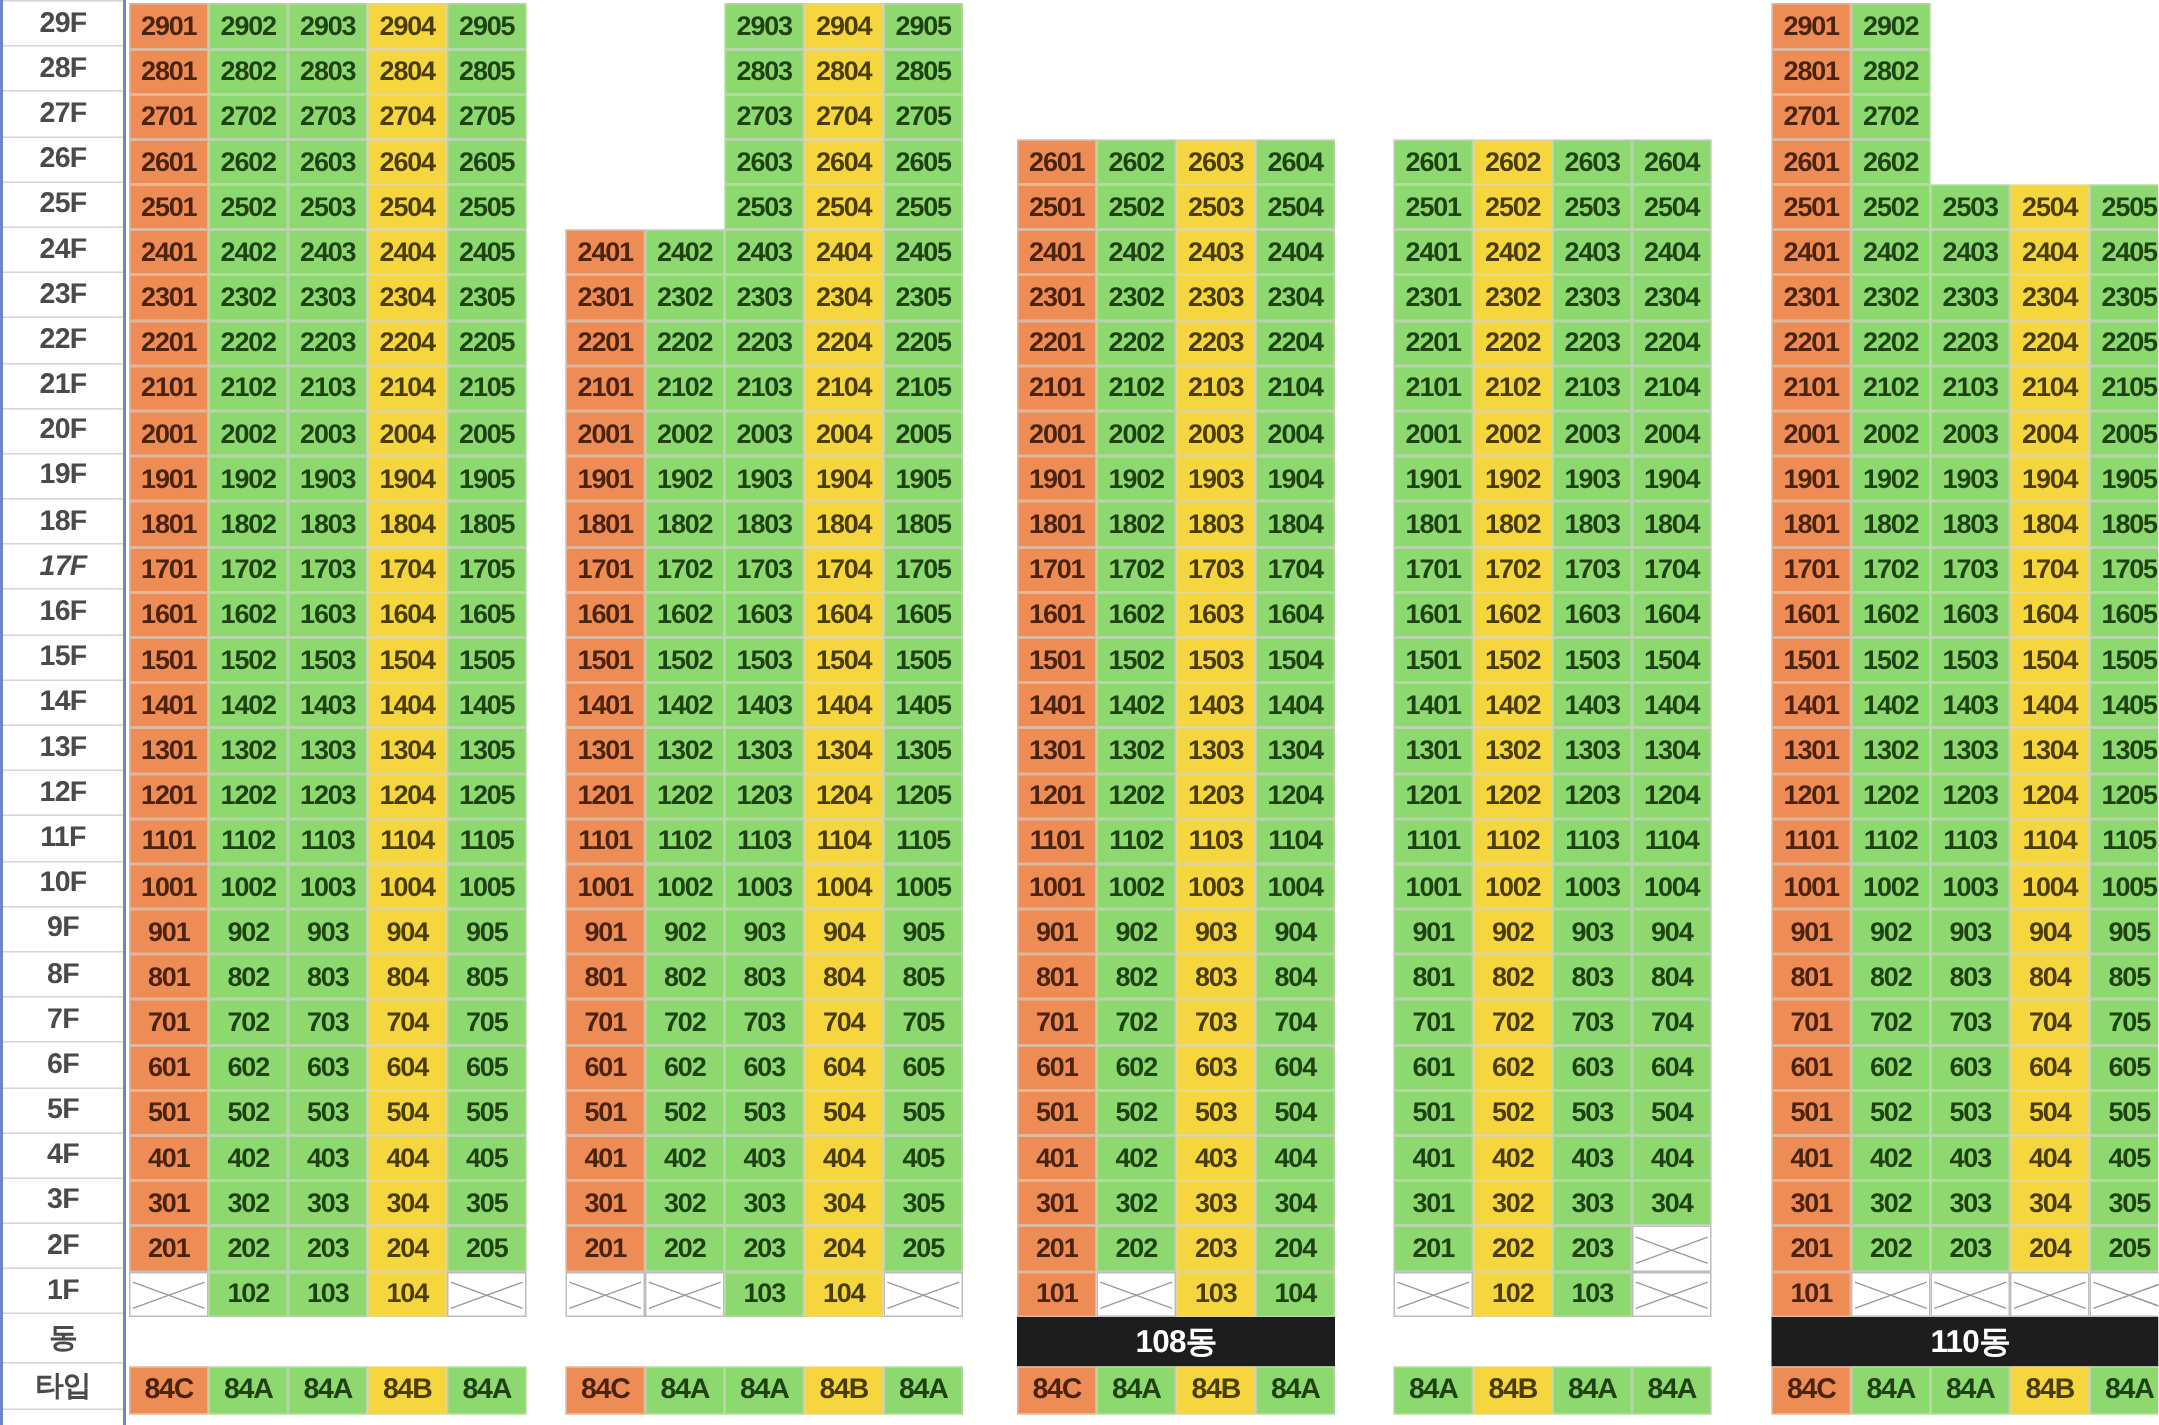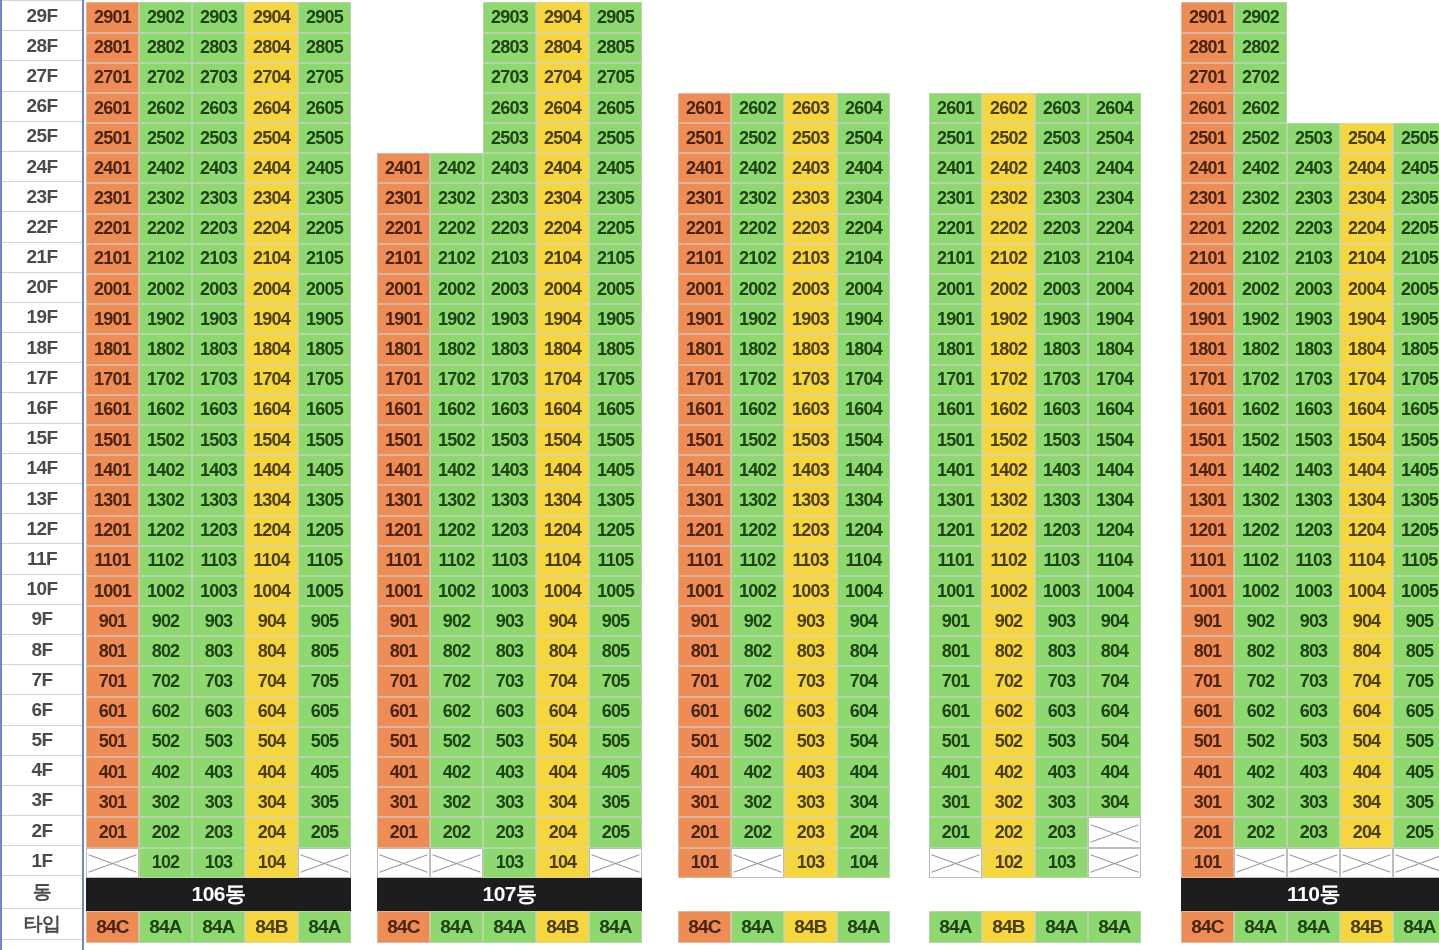--- a/index.html
+++ b/index.html
@@ -124,21 +124,21 @@
       <div class="axis-cell" style="height: 30.2px;">27F</div>
       <div class="axis-cell" style="height: 30.2px;">26F</div>
       <div class="axis-cell" style="height: 30.2px;">25F</div>
       <div class="axis-cell" style="height: 30.2px;">24F</div>
       <div class="axis-cell" style="height: 30.2px;">23F</div>
       <div class="axis-cell" style="height: 30.2px;">22F</div>
       <div class="axis-cell" style="height: 30.2px;">21F</div>
       <div class="axis-cell" style="height: 30.2px;">20F</div>
       <div class="axis-cell" style="height: 30.2px;">19F</div>
       <div class="axis-cell" style="height: 30.2px;">18F</div>
-      <div class="axis-cell" style="height: 30.2px;">17F</div>
+      <div class="axis-cell" style="height: 30.2px; font-style: italic;">17F</div>
       <div class="axis-cell" style="height: 30.2px;">16F</div>
       <div class="axis-cell" style="height: 30.2px;">15F</div>
       <div class="axis-cell" style="height: 30.2px;">14F</div>
       <div class="axis-cell" style="height: 30.2px;">13F</div>
       <div class="axis-cell" style="height: 30.2px;">12F</div>
       <div class="axis-cell" style="height: 30.2px;">11F</div>
       <div class="axis-cell" style="height: 30.2px;">10F</div>
       <div class="axis-cell" style="height: 30.2px;">9F</div>
       <div class="axis-cell" style="height: 30.2px;">8F</div>
       <div class="axis-cell" style="height: 30.2px;">7F</div>
@@ -304,21 +304,20 @@
             <div class="cell green" style="height: 30.2px;">805</div>
             <div class="cell green" style="height: 30.2px;">705</div>
             <div class="cell green" style="height: 30.2px;">605</div>
             <div class="cell green" style="height: 30.2px;">505</div>
             <div class="cell green" style="height: 30.2px;">405</div>
             <div class="cell green" style="height: 30.2px;">305</div>
             <div class="cell green" style="height: 30.2px;">205</div>
             <div class="cell empty" style="height: 30.2px;"></div>
           </div>
         </div>
-        <div class="bandrow" style="top: 877.8px; height: 33px; width: 265px;">106동</div>
         <div style="position: absolute; left: 0px; top: 910.8px; height: 32px; width: 265px; display: flex;">
           <div class="cell type orange" style="width: 53px; height: 32px;">84C</div>
           <div class="cell type green" style="width: 53px; height: 32px;">84A</div>
           <div class="cell type green" style="width: 53px; height: 32px;">84A</div>
           <div class="cell type yellow" style="width: 53px; height: 32px;">84B</div>
           <div class="cell type green" style="width: 53px; height: 32px;">84A</div>
         </div>
       </div>
       <div class="building" style="left: 377px; width: 265px;">
         <div class="bcols" style="width: 265px; height: 877.8px;">
@@ -471,21 +470,20 @@
             <div class="cell green" style="height: 30.2px;">805</div>
             <div class="cell green" style="height: 30.2px;">705</div>
             <div class="cell green" style="height: 30.2px;">605</div>
             <div class="cell green" style="height: 30.2px;">505</div>
             <div class="cell green" style="height: 30.2px;">405</div>
             <div class="cell green" style="height: 30.2px;">305</div>
             <div class="cell green" style="height: 30.2px;">205</div>
             <div class="cell empty" style="height: 30.2px;"></div>
           </div>
         </div>
-        <div class="bandrow" style="top: 877.8px; height: 33px; width: 265px;">107동</div>
         <div style="position: absolute; left: 0px; top: 910.8px; height: 32px; width: 265px; display: flex;">
           <div class="cell type orange" style="width: 53px; height: 32px;">84C</div>
           <div class="cell type green" style="width: 53px; height: 32px;">84A</div>
           <div class="cell type green" style="width: 53px; height: 32px;">84A</div>
           <div class="cell type yellow" style="width: 53px; height: 32px;">84B</div>
           <div class="cell type green" style="width: 53px; height: 32px;">84A</div>
         </div>
       </div>
       <div class="building" style="left: 678px; width: 212px;">
         <div class="bcols" style="width: 212px; height: 877.8px;">
@@ -607,20 +605,21 @@
             <div class="cell green" style="height: 30.2px;">804</div>
             <div class="cell green" style="height: 30.2px;">704</div>
             <div class="cell green" style="height: 30.2px;">604</div>
             <div class="cell green" style="height: 30.2px;">504</div>
             <div class="cell green" style="height: 30.2px;">404</div>
             <div class="cell green" style="height: 30.2px;">304</div>
             <div class="cell green" style="height: 30.2px;">204</div>
             <div class="cell green" style="height: 30.2px;">104</div>
           </div>
         </div>
+        <div class="bandrow" style="top: 877.8px; height: 33px; width: 212px;">108동</div>
         <div style="position: absolute; left: 0px; top: 910.8px; height: 32px; width: 212px; display: flex;">
           <div class="cell type orange" style="width: 53px; height: 32px;">84C</div>
           <div class="cell type green" style="width: 53px; height: 32px;">84A</div>
           <div class="cell type yellow" style="width: 53px; height: 32px;">84B</div>
           <div class="cell type green" style="width: 53px; height: 32px;">84A</div>
         </div>
       </div>
       <div class="building" style="left: 929px; width: 212px;">
         <div class="bcols" style="width: 212px; height: 877.8px;">
           <div class="bcol" style="width: 53px; padding-top: 2px;">

